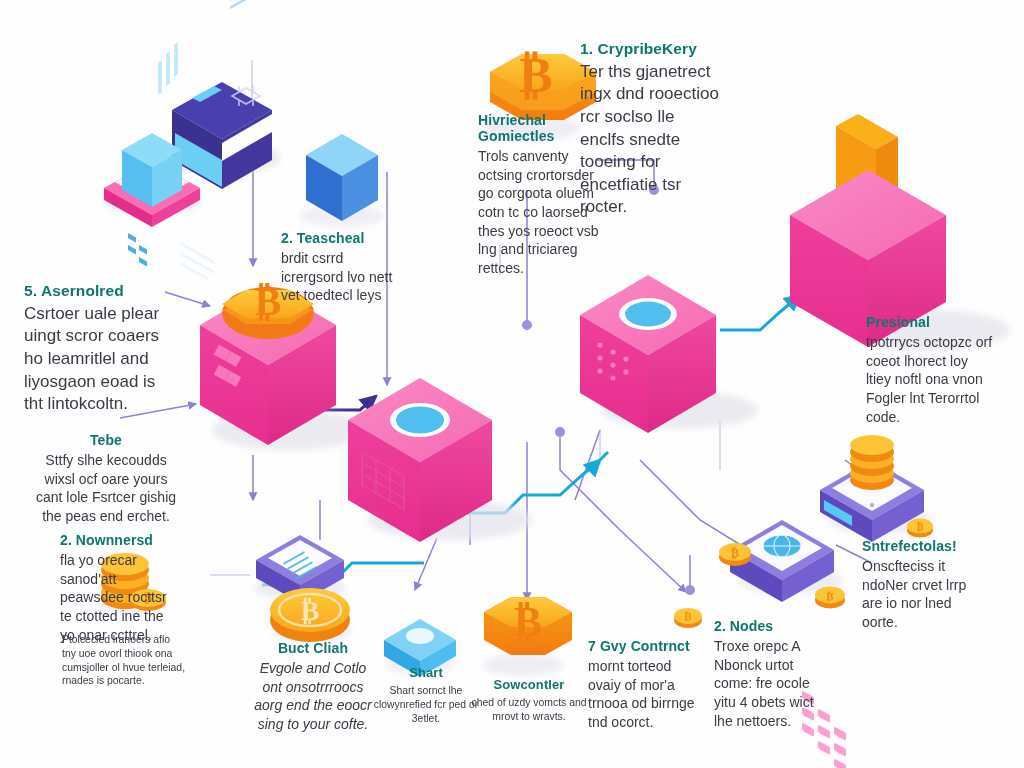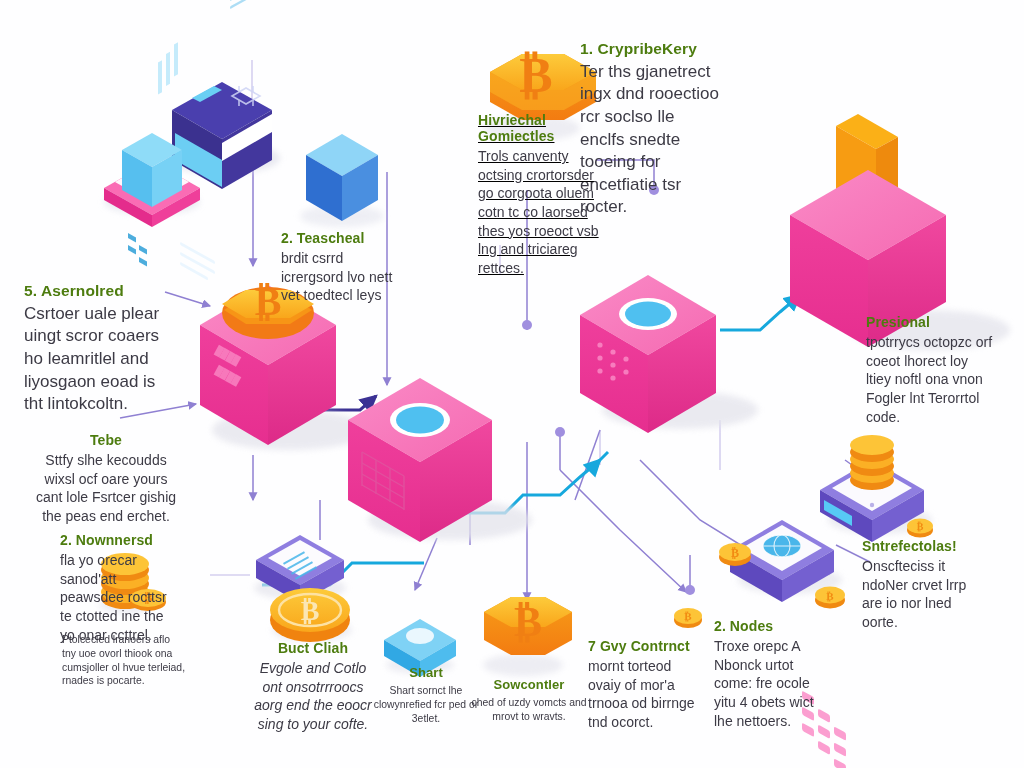--- a/index.html
+++ b/index.html
@@ -12,21 +12,21 @@
   }
   #stage{
     position:absolute;inset:0;
     width:1024px;height:768px;
     background:#fefeff;
   }
   
   .txt{position:absolute;}
   .txt .h{
     font-weight:700;
-    color:#4d7c0f;
+    color:#0f766e;
     letter-spacing:.1px;
     margin:0 0 3px 0;
     line-height:1.15;
   }
   .txt .b{
     color:#3c3a45;
     line-height:1.33;
     margin:0;
     font-weight:400;
   }
@@ -384,21 +384,21 @@
       <ellipse cx="920" cy="526" rx="13" ry="7.5" fill="#fdc437"></ellipse>
       <text x="920" y="530" font-family="'Liberation Serif', serif" font-size="10" font-weight="700" fill="#f28b12" text-anchor="middle">₿</text>
     </g>
   </svg>
 
   <div class="txt t-lg" style="left:580px;top:40px;width:142px;">
     <p class="h">1. CrypribeKery</p>
     <p class="b">Ter ths gjanetrect ingx dnd rooectioo rcr soclso lle enclfs snedte tooeing for encetfiatie tsr rocter.</p>
   </div>
 
-  <div class="txt t-md" style="left:478px;top:112px;width:130px;text-decoration:underline;">
+  <div class="txt t-md" style="left:478px;top:112px;width:130px;">
     <p class="h">Hivriechal Gomiectles</p>
     <p class="b">Trols canventy octsing crortorsder go corgoota oluem cotn tc co laorsed thes yos roeoct vsb lng and triciareg rettces.</p>
   </div>
 
   <div class="txt t-md" style="left:281px;top:230px;width:124px;">
     <p class="h">2. Teascheal</p>
     <p class="b">brdit csrrd icrergsord lvo nett vet toedtecl leys</p>
   </div>
 
   <div class="txt t-lg" style="left:24px;top:282px;width:136px;">

